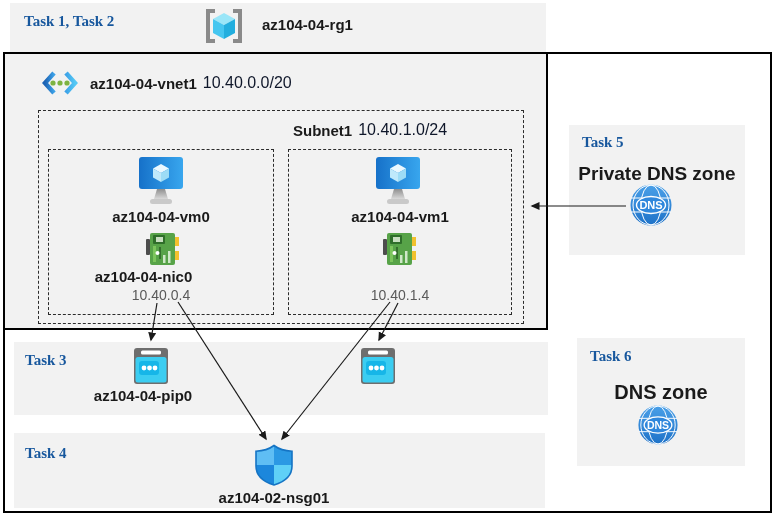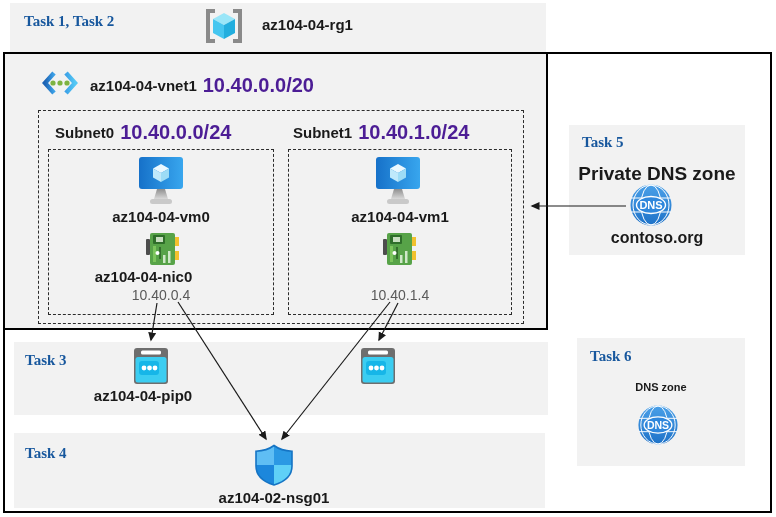--- a/index.html
+++ b/index.html
@@ -2,21 +2,21 @@
 <html><head>
 <meta charset="utf-8">
 <style>
   html,body{margin:0;padding:0;background:#fff;}
   #canvas{position:relative;width:776px;height:517px;background:#fff;
           font-family:"Liberation Sans", sans-serif;color:#1a1a1a;overflow:hidden;}
   .abs{position:absolute;}
   .panel{background:#F2F2F2;}
   .task-label{font-weight:700;font-size:15px;color:#17579D;font-family:Liberation Serif, serif;}
   .name{font-weight:700;font-size:15px;color:#1a1a1a;}
-  .dim{font-weight:700;font-size:20px;color:#4c1d95;}
+  .dim{font-weight:400;font-size:16px;color:#0f172a;}
   .ip{font-weight:400;font-size:14px;color:#595959;}
   .ctr{text-align:center;}
   .outer-rect{border:2px solid #000;background:#fff;box-sizing:border-box;}
   .vnet-box{border:2px solid #000;background:#F2F2F2;box-sizing:border-box;}
   .dashed{border:1px dashed #2b2b2b;box-sizing:border-box;}
   .row{display:flex;align-items:center;gap:6px;white-space:nowrap;}
   svg{display:block;}
   #arrows{pointer-events:none;}
 </style>
 </head>
@@ -61,24 +61,20 @@
       <circle cx="25" cy="13" r="2.6" fill="#7db342"></circle>
     </svg>
   </div>
   <div class="abs row" style="left:90px;top:74px;">
     <span class="name">az104-04-vnet1</span>
     <span class="dim">10.40.0.0/20</span>
   </div>
 
   <div class="abs dashed" style="left:38px;top:110px;width:486px;height:214px;"></div>
 
-  <div class="abs row" style="left:55px;top:121px;">
-    <span class="name">Subnet0</span>
-    <span class="dim">10.40.0.0/24</span>
-  </div>
   <div class="abs dashed" style="left:48px;top:149px;width:226px;height:166px;"></div>
 
   <div class="abs" style="left:138px;top:156px;">
     <svg width="46" height="50" viewBox="0 0 46 50">
       <defs>
         <linearGradient id="mon0" x1="0" y1="0" x2="1" y2="0">
           <stop offset="0" stop-color="#1671c9"></stop>
             <stop offset="1" stop-color="#38a6ee"></stop>
         </linearGradient>
         <linearGradient id="st0" x1="0" y1="0" x2="0" y2="1">
@@ -211,25 +207,24 @@
       </defs>
       <circle cx="22" cy="22" r="20.5" fill="url(#dnsb)"></circle>
       <ellipse cx="22" cy="22" rx="10" ry="20" fill="none" stroke="#ffffff" stroke-width="1"></ellipse>
       <ellipse cx="22" cy="22" rx="18" ry="20" fill="none" stroke="#ffffff" stroke-width="1"></ellipse>
       <line x1="2" y1="15" x2="42" y2="15" stroke="#ffffff" stroke-width="1"></line>
       <line x1="2" y1="29" x2="42" y2="29" stroke="#ffffff" stroke-width="1"></line>
       <ellipse cx="22" cy="22" rx="14.5" ry="8.5" fill="#2f87dc" stroke="#ffffff" stroke-width="1.4"></ellipse>
       <text x="22" y="26" text-anchor="middle" font-family="Liberation Sans, sans-serif" font-size="11" font-weight="700" fill="#ffffff">DNS</text>
     </svg>
   </div>
-  <div class="abs name ctr" style="left:569px;top:229px;width:176px;font-size:16px;">contoso.org</div>
 
   <div class="abs panel" style="left:577px;top:338px;width:168px;height:128px;"></div>
   <div class="abs task-label" style="left:590px;top:348px;">Task 6</div>
-  <div class="abs name ctr" style="left:577px;top:381px;width:168px;font-size:11px;">DNS zone</div>
+  <div class="abs name ctr" style="left:577px;top:381px;width:168px;font-size:20px;">DNS zone</div>
   <div class="abs" style="left:637px;top:404px;">
     <svg width="42" height="42" viewBox="0 0 44 44">
       <circle cx="22" cy="22" r="20.5" fill="url(#dnsb)"></circle>
       <ellipse cx="22" cy="22" rx="10" ry="20" fill="none" stroke="#ffffff" stroke-width="1"></ellipse>
       <ellipse cx="22" cy="22" rx="18" ry="20" fill="none" stroke="#ffffff" stroke-width="1"></ellipse>
       <line x1="2" y1="15" x2="42" y2="15" stroke="#ffffff" stroke-width="1"></line>
       <line x1="2" y1="29" x2="42" y2="29" stroke="#ffffff" stroke-width="1"></line>
       <ellipse cx="22" cy="22" rx="14.5" ry="8.5" fill="#2f87dc" stroke="#ffffff" stroke-width="1.4"></ellipse>
       <text x="22" y="26" text-anchor="middle" font-family="Liberation Sans, sans-serif" font-size="11" font-weight="700" fill="#ffffff">DNS</text>
     </svg>

